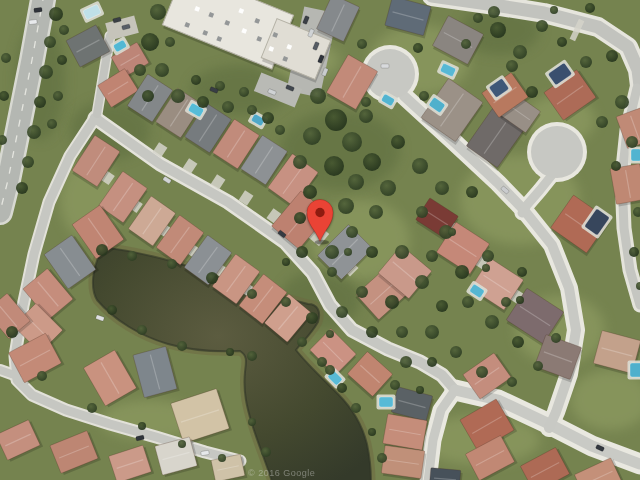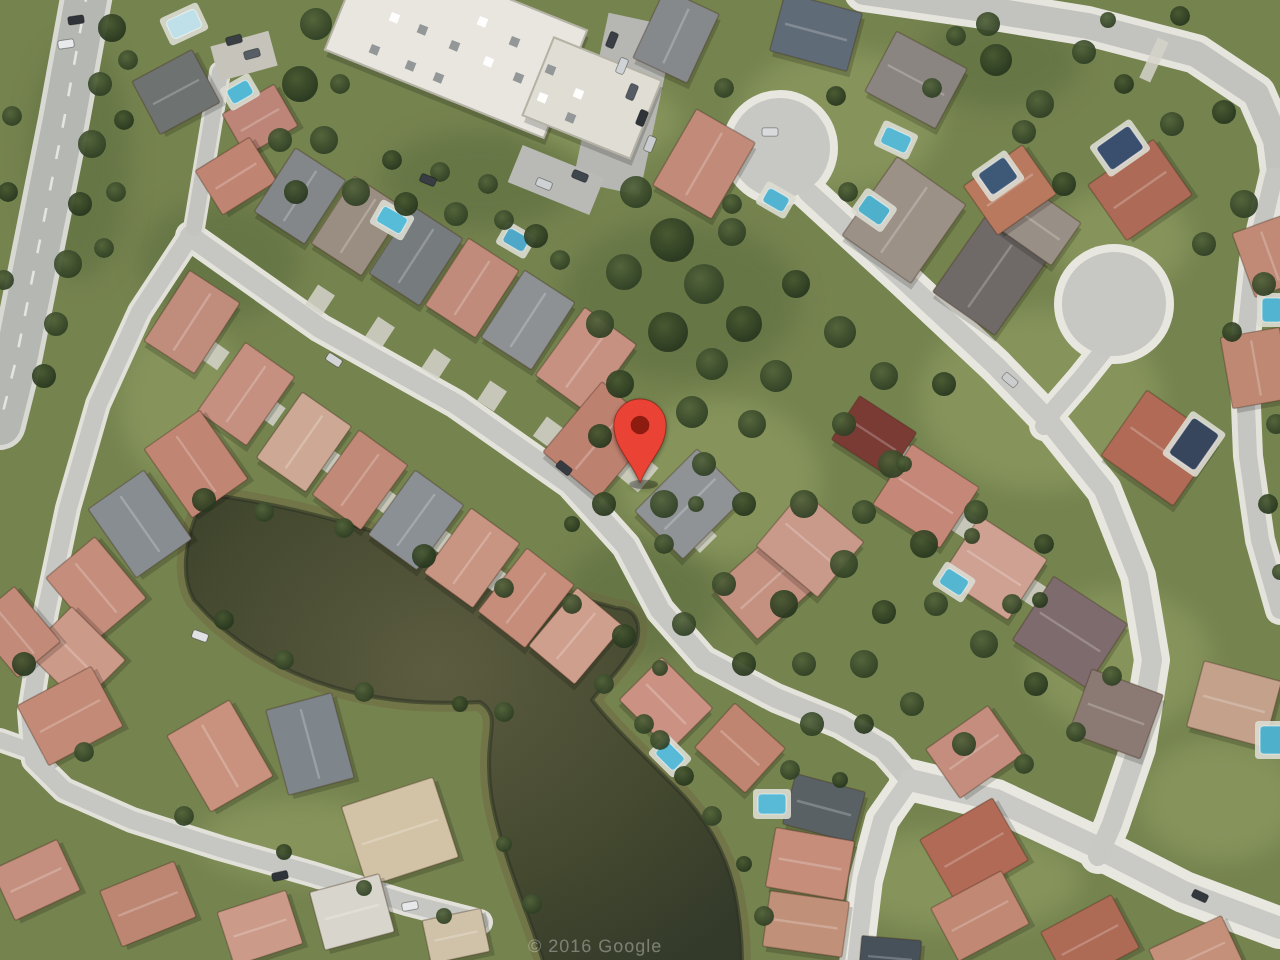--- a/index.html
+++ b/index.html
@@ -1,21 +1,21 @@
 <!DOCTYPE html>
 <html><head>
 <meta charset="utf-8">
 <style>
   html,body{margin:0;padding:0;background:#1d2118;}
   .stage{position:relative;width:640px;height:480px;overflow:hidden;background:#75834f;
          font-family:"Liberation Sans",sans-serif;}
   #map-svg{position:absolute;left:0;top:0;width:640px;height:480px;display:block;}
   .pin{position:absolute;width:36px;height:47px;pointer-events:auto;
        filter:drop-shadow(0 1px 1px rgba(0,0,0,.45));}
-  .watermark{position:absolute;left:264px;top:468px;font-size:9px;letter-spacing:.5px;
+  .watermark{position:absolute;left:248px;top:468px;font-size:9px;letter-spacing:.5px;
              color:rgba(235,235,235,.38);white-space:nowrap;user-select:none;}
 </style>
 </head>
 <body>
 
 <div class="stage">
   <svg id="map-svg" viewBox="0 0 640 480">
       <defs>
         <radialGradient id="lakeG" cx="45%" cy="38%" r="75%">
           <stop offset="0%" stop-color="#5c5c40"></stop>

